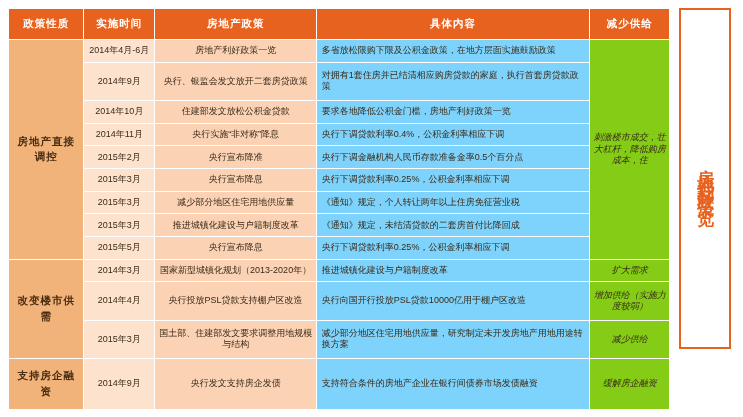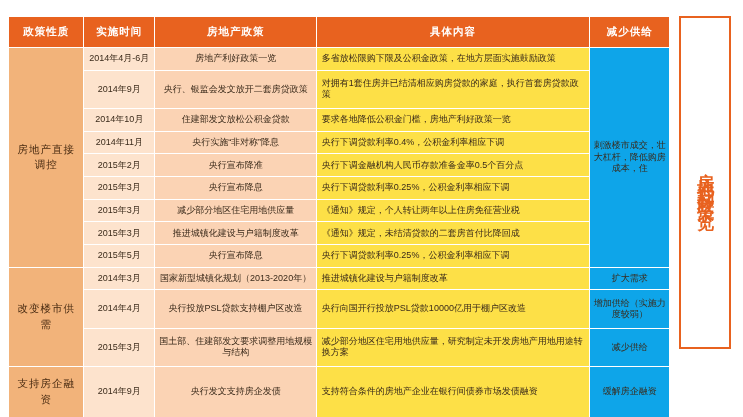--- a/index.html
+++ b/index.html
@@ -6,21 +6,21 @@
   body{
     width:743px;height:417px;
     background:#ffffff;
     font-family:"Liberation Sans","DejaVu Sans",sans-serif;
     overflow:hidden;
   }
   .wrap{
     position:relative;
     width:743px;height:355px;
     box-sizing:border-box;
-    padding:16px 8px 6px 8px;
+    padding:8px 8px 6px 8px;
     display:flex;
   }
   table{
     border-collapse:collapse;
     table-layout:fixed;
     width:662px;
     height:402px;
   }
   th,td{
     border:1px solid #ffffff;
@@ -36,29 +36,29 @@
     background:#e8621f;
     color:#ffffff;
     font-weight:bold;
     font-size:10.5px;
     height:26px;
     letter-spacing:1px;
   }
   td.cat{
     background:#f2b37a;
     color:#4a2c12;
-    font-weight:normal;
+    font-weight:bold;
     font-size:10.5px;
     letter-spacing:1px;
     line-height:1.5;
   }
   td.date{ background:#fde3cd;margin-left:28px; }
   td.policy{ background:#fbd3b4; }
-  td.detail{ background:#fde047; text-align:left; padding-left:5px; }
-  td.purpose{ background:#0ea5e9; }
+  td.detail{ background:#7dd3fc; text-align:left; padding-left:5px; }
+  td.purpose{ background:#84cc16;font-style:italic; }
   .c-w{width:70px;}
   .d-w{width:66px;}
   .p-w{width:150px;}
   .x-w{width:254px;}
   .g-w{width:74px;}
 
   .sidebar{
     margin-left:9px;
     width:52px;
     border:2px solid #e8621f;

